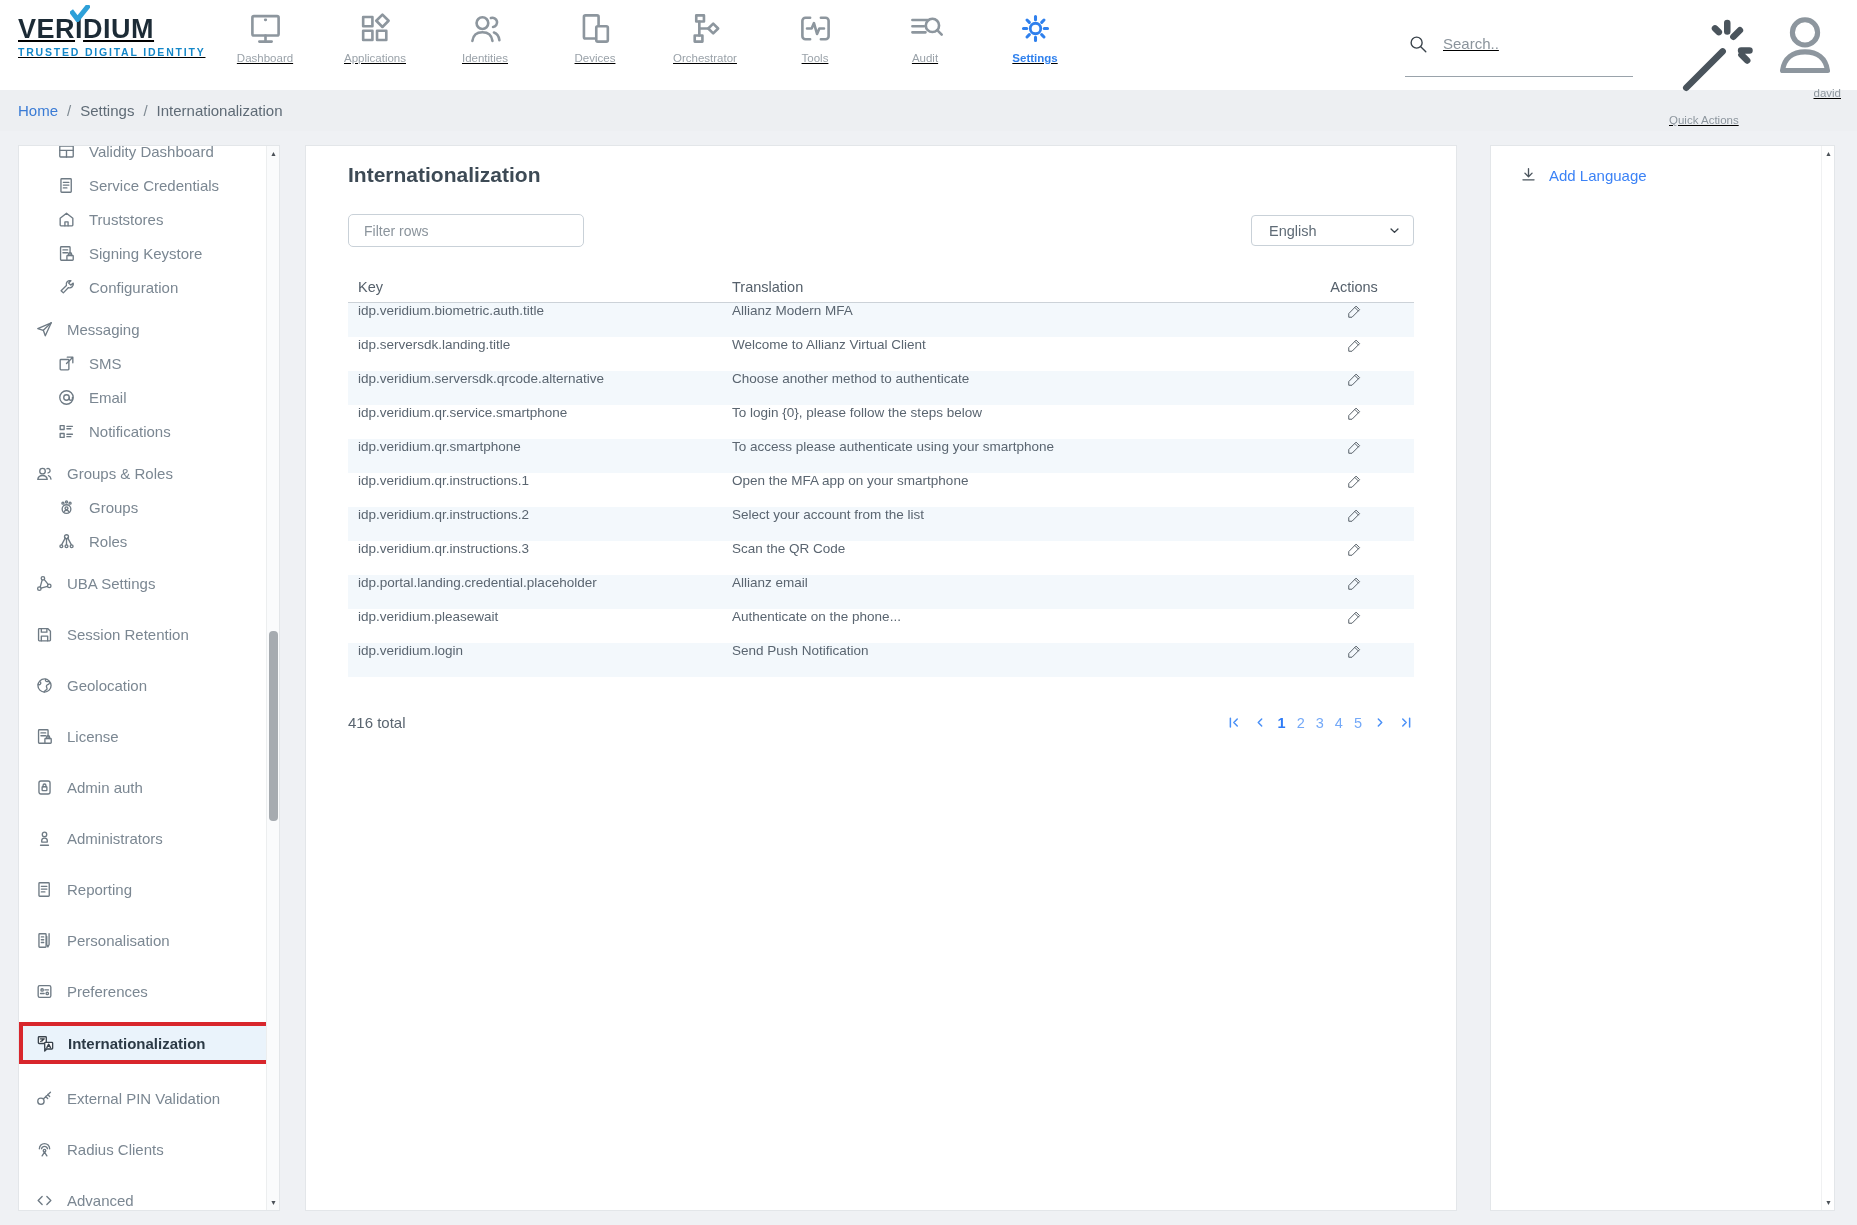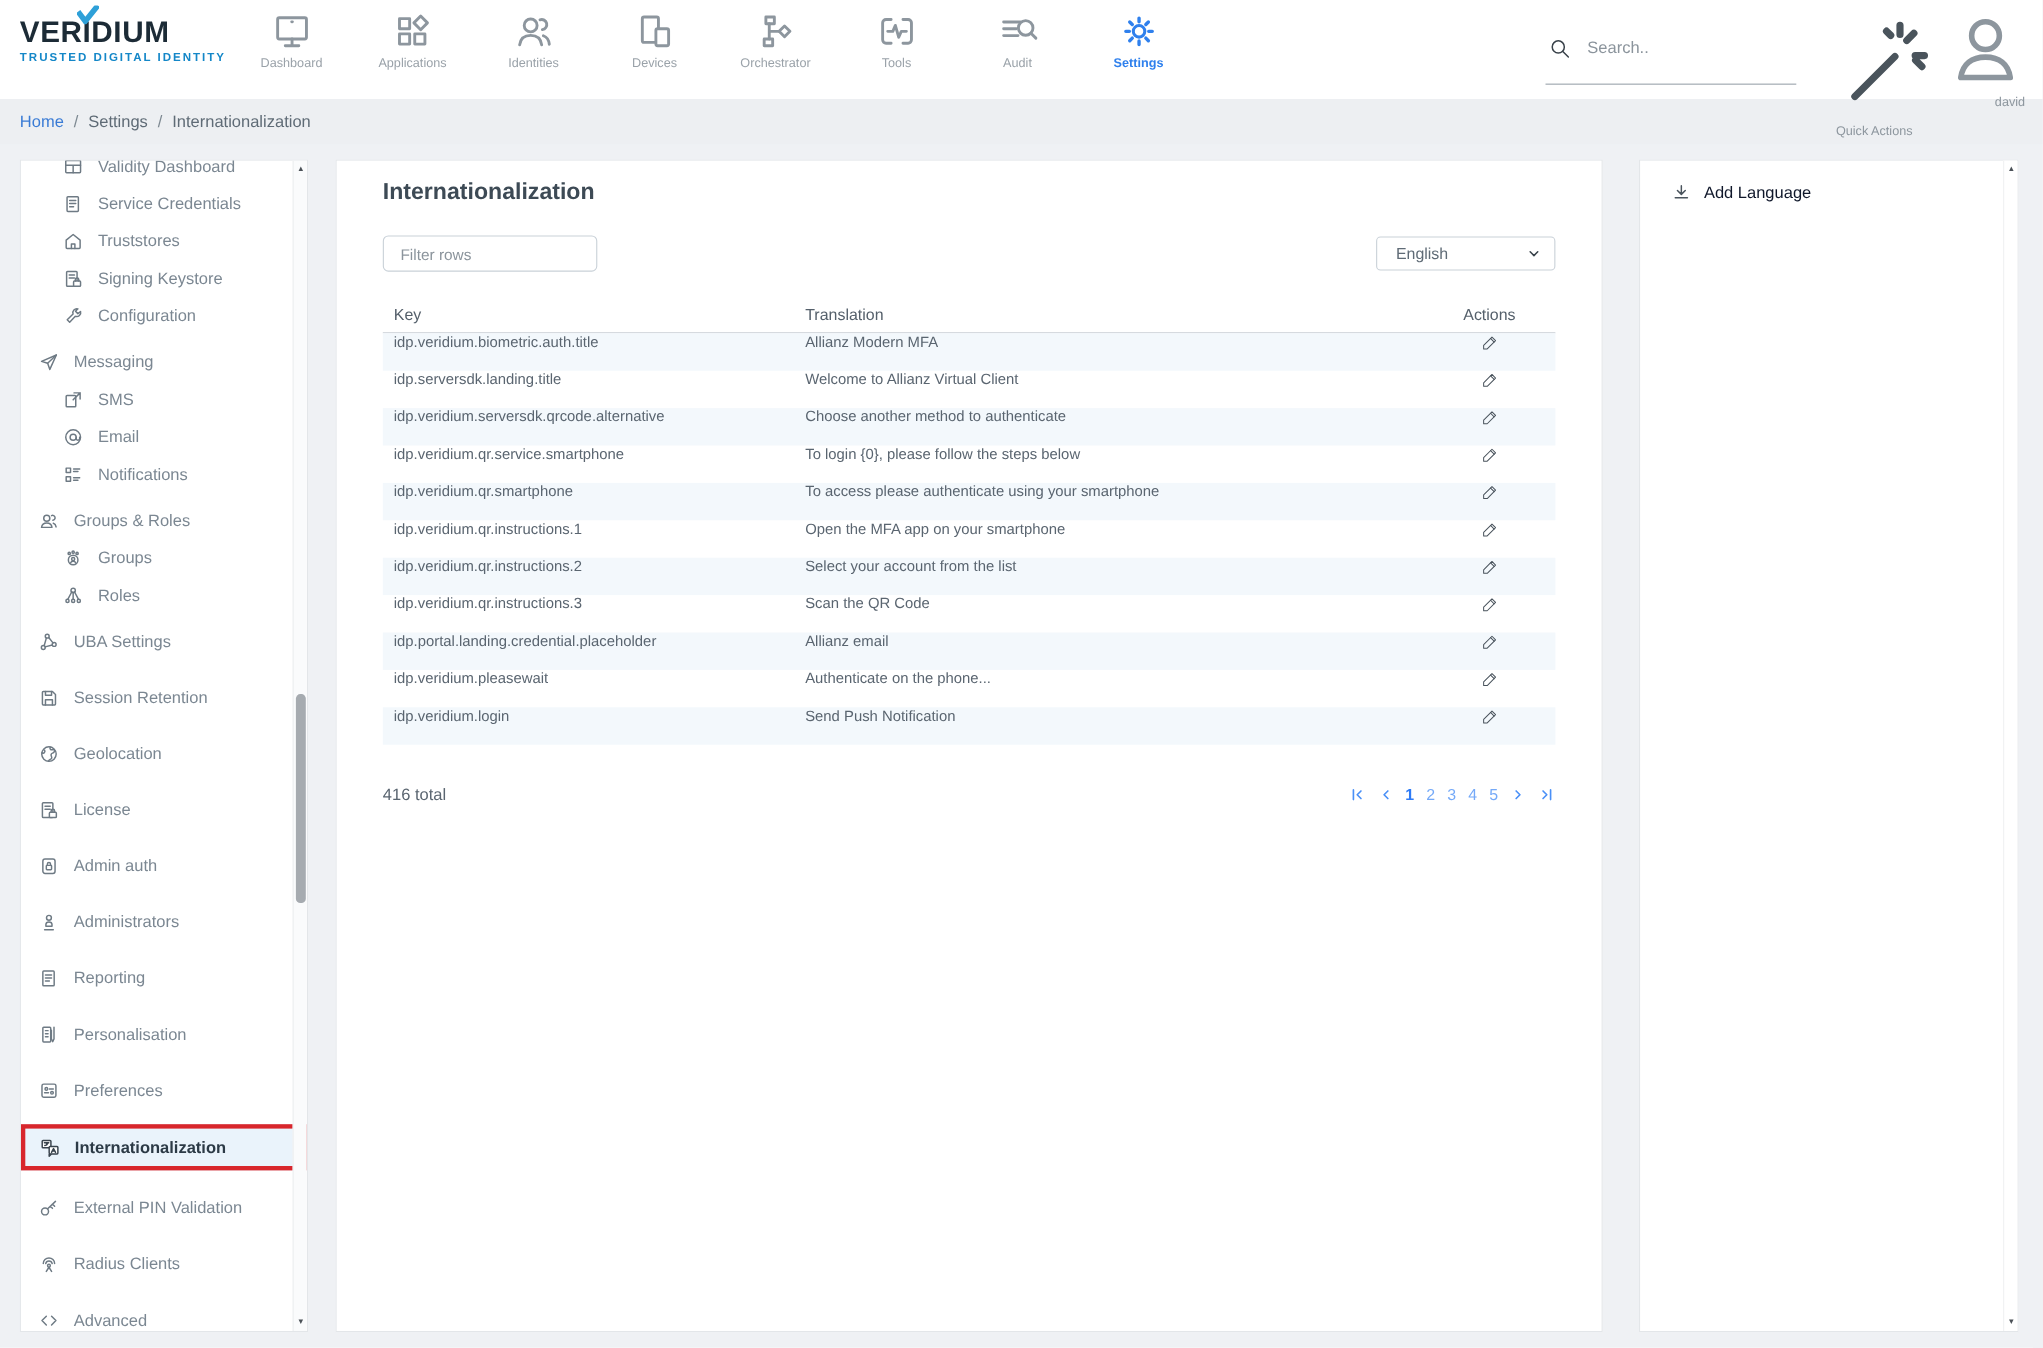--- a/index.html
+++ b/index.html
@@ -1,21 +1,21 @@
 <!DOCTYPE html>
 <html><head>
 <meta charset="utf-8">
 <style>
   html,body{margin:0;padding:0;width:1857px;height:1225px;overflow:hidden;
     font-family:"Liberation Sans","DejaVu Sans",sans-serif;background:#eff1f4;}
   *{box-sizing:border-box;}
   svg{display:block;width:100%;height:100%;}
 
   
-  .topbar{height:90px;background:#fff;display:flex;align-items:flex-start;}
+  .topbar{height:90px;background:#fff;display:flex;align-items:flex-start;text-decoration:underline;}
   .logo{margin:16px 0 0 18px;width:172px;cursor:pointer;}
   .logo-text{font-size:27px;font-weight:700;color:#1c2b36;letter-spacing:.5px;line-height:1;}
   .ichar{position:relative;display:inline-block;}
   .ichar .chk{position:absolute;left:-5px;top:-11px;width:20px;height:17px;color:#2ea0d8;}
   .tagline{font-size:10.5px;font-weight:700;color:#1487c8;letter-spacing:1.8px;margin-top:3px;white-space:nowrap;}
   .top-nav{display:flex;margin-left:20px;margin-top:10px;}
   .nav-item{width:110px;text-align:center;color:#8d969e;cursor:pointer;}
   .nav-item .nicon{display:block;width:37px;height:37px;margin:0 auto;}
   .nav-item .nlabel{font-size:11.5px;color:#9aa2a9;margin-top:5px;}
   .nav-item.active{color:#2f80ed;}
@@ -57,21 +57,21 @@
   .scrollbar .arr{position:absolute;left:0;width:13px;text-align:center;font-size:7px;color:#4b5157;cursor:pointer;}
   .scrollbar .arr.up{top:4px;} .scrollbar .arr.down{bottom:4px;}
   .scrollbar .thumb{position:absolute;left:2px;width:9px;border-radius:4px;background:#a6abb0;cursor:pointer;}
   .sidebar .thumb{top:485px;height:190px;}
   .scrollbar.light{background:#fff;border-left:1px solid #f0f1f2;}
 
   
   .main-card{width:1152px;height:1066px;margin-left:25px;padding:0 42px;flex:none;}
   .main-title{margin-top:17px;font-size:21px;font-weight:700;color:#3d4a55;}
   .controls{display:flex;justify-content:space-between;align-items:center;margin-top:27px;}
-  .filter-input{width:195px;height:33px;border:1px solid #c9d1d8;border-radius:5px;padding:0 15px;
+  .filter-input{width:236px;height:33px;border:1px solid #c9d1d8;border-radius:5px;padding:0 15px;
     font-size:14px;color:#5f6b76;outline:none;font-family:inherit;}
   .filter-input::placeholder{color:#8b949c;}
   .lang-select{width:163px;height:31px;border:1px solid #c9d1d8;border-radius:4px;display:flex;
     align-items:center;justify-content:space-between;padding:0 11px 0 17px;font-size:14.5px;color:#5f6b76;cursor:pointer;}
   .lang-select .chev{width:15px;height:15px;color:#39424a;}
   .i18n-table{margin-top:24px;}
   .thead{display:flex;align-items:center;height:32px;font-size:14.5px;color:#55606b;border-bottom:1px solid #ccd2d8;}
   .col-key{width:384px;padding-left:10px;}
   .col-trans{flex:1;}
   .col-act{width:120px;text-align:center;}
@@ -82,21 +82,21 @@
   .total-label{font-size:15px;color:#5a6570;}
   .pager{display:flex;align-items:center;gap:11px;font-size:14.5px;}
   .pager .pbtn{width:15px;height:15px;color:#4a90f7;cursor:pointer;}
   .pager .pg{color:#74a9f8;cursor:pointer;}
   .pager .pg.active{color:#2e7bf6;font-weight:700;}
 
   
   .right-card{width:345px;height:1066px;margin-left:33px;position:relative;flex:none;}
   .add-lang{display:flex;align-items:center;gap:11px;margin:20px 0 0 28px;cursor:pointer;}
   .add-lang .dlicon{width:19px;height:19px;color:#4a545d;flex:none;}
-  .add-lang .allabel{font-size:15px;color:#0f172a;}
+  .add-lang .allabel{font-size:15px;color:#3b82f6;}
 </style>
 </head>
 <body>
 
 <div class="topbar">
   <div class="logo">
     <div class="logo-text"><span>VER</span><span class="ichar"><span>I</span><span class="chk">
             <svg viewBox="0 0 24 20" fill="none" stroke="currentColor" stroke-width="6" stroke-linecap="square">
               <path d="M3 9l6 8L21 2"></path>
             </svg>

